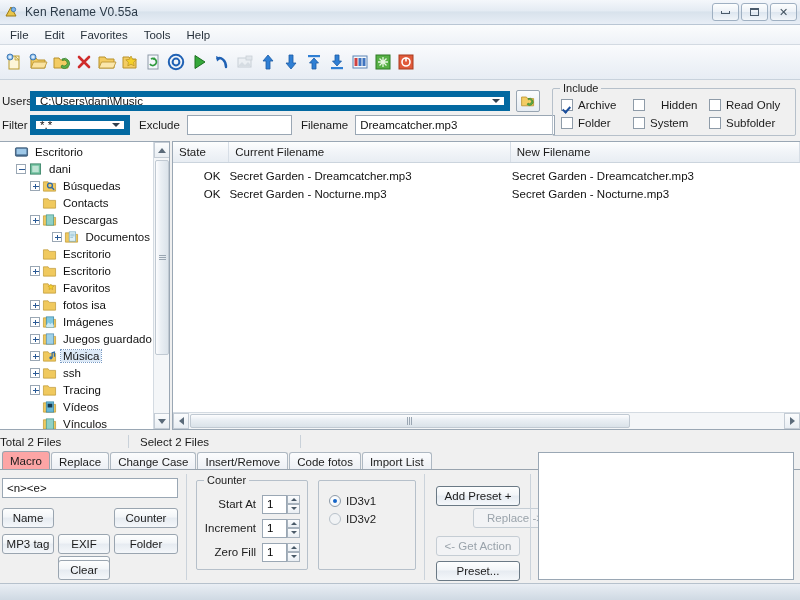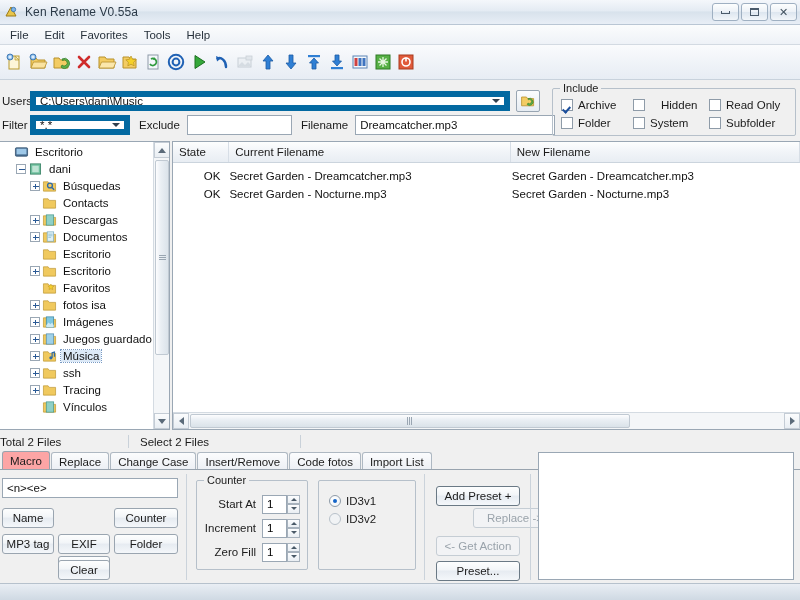--- a/index.html
+++ b/index.html
@@ -535,21 +535,21 @@
           <span class="tlabel">Contacts</span>
         </div>
         <div class="tnode" style="padding-left: 30px;">
           <span class="texp plus"></span>
           <span class="ticon"><svg width="15" height="14" viewBox="0 0 15 15">
               <path d="M1 3h5l1.3 1.7H14V13H1z" fill="#f0c95e" stroke="#b8912b" stroke-width=".7"></path>
               <rect x="4" y="2" width="8" height="11" fill="#8fd0c6" stroke="#3e9287" stroke-width=".7"></rect>
             </svg></span>
           <span class="tlabel">Descargas</span>
         </div>
-        <div class="tnode" style="padding-left: 30px;">
+        <div class="tnode" style="padding-left: 30px; justify-content: flex-end;">
           <span class="texp plus"></span>
           <span class="ticon"><svg width="15" height="14" viewBox="0 0 15 15">
               <path d="M1 3h5l1.3 1.7H14V13H1z" fill="#f0c95e" stroke="#b8912b" stroke-width=".7"></path>
               <rect x="5" y="2" width="7" height="10" fill="#dff0f6" stroke="#6fa5bd" stroke-width=".7"></rect>
               <path d="M6.2 4.5h4.6M6.2 6.2h4.6M6.2 7.9h3" stroke="#7ab0c6" stroke-width=".7"></path>
             </svg></span>
           <span class="tlabel">Documentos</span>
         </div>
         <div class="tnode" style="padding-left: 30px;">
           <span class="tspace"></span>
@@ -612,20 +612,29 @@
               <path d="M1 3h5l1.3 1.7H14V13H1z" fill="#f0c95e" stroke="#b8912b" stroke-width=".7"></path>
             </svg></span>
           <span class="tlabel">ssh</span>
         </div>
         <div class="tnode" style="padding-left: 30px;">
           <span class="texp plus"></span>
           <span class="ticon"><svg width="15" height="14" viewBox="0 0 15 15">
               <path d="M1 3h5l1.3 1.7H14V13H1z" fill="#f0c95e" stroke="#b8912b" stroke-width=".7"></path>
             </svg></span>
           <span class="tlabel">Tracing</span>
+        </div>
+        <div class="tnode" style="padding-left: 30px;">
+          <span class="tspace"></span>
+          <span class="ticon"><svg width="15" height="14" viewBox="0 0 15 15">
+              <path d="M1 3h5l1.3 1.7H14V13H1z" fill="#f0c95e" stroke="#b8912b" stroke-width=".7"></path>
+              <rect x="4" y="2" width="8" height="11" fill="#69b8d6" stroke="#2f7f9e" stroke-width=".7"></rect>
+              <path d="M5.5 4h5v4h-5z" fill="#18394d"></path>
+            </svg></span>
+          <span class="tlabel">Vídeos</span>
         </div>
         <div class="tnode" style="padding-left: 30px;">
           <span class="tspace"></span>
           <span class="ticon"><svg width="15" height="14" viewBox="0 0 15 15">
               <path d="M1 3h5l1.3 1.7H14V13H1z" fill="#f0c95e" stroke="#b8912b" stroke-width=".7"></path>
               <rect x="4" y="2" width="8" height="11" fill="#8fd0c6" stroke="#3e9287" stroke-width=".7"></rect>
             </svg></span>
           <span class="tlabel">Vínculos</span>
         </div>
       </div>

